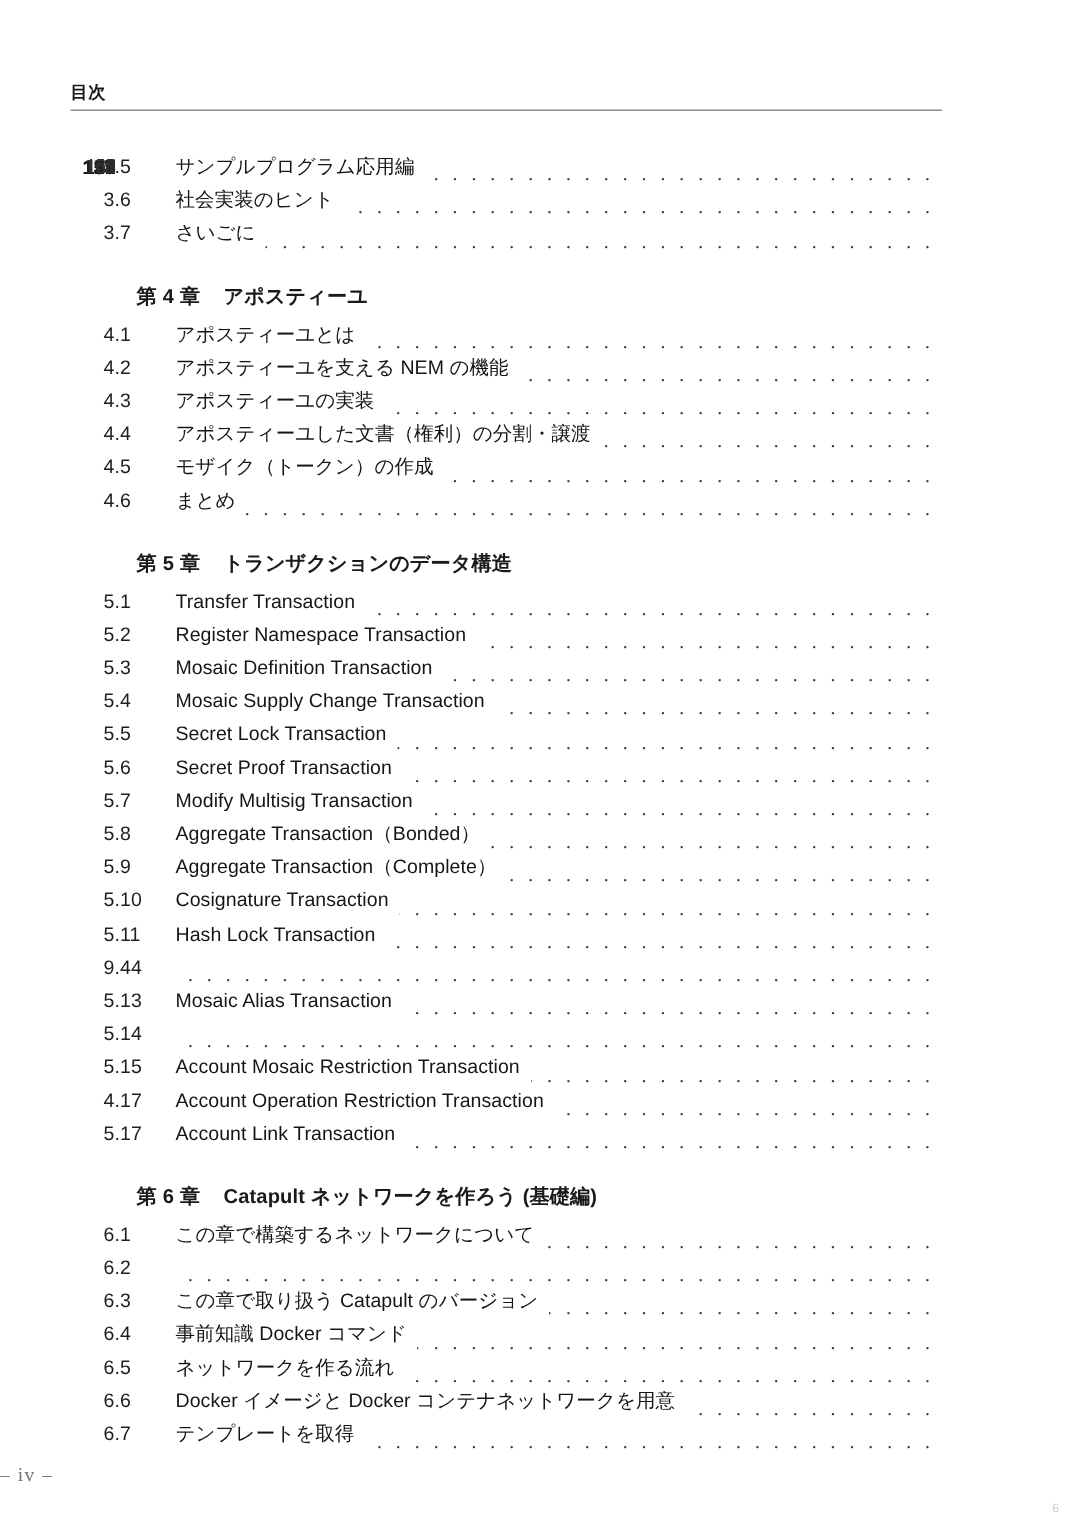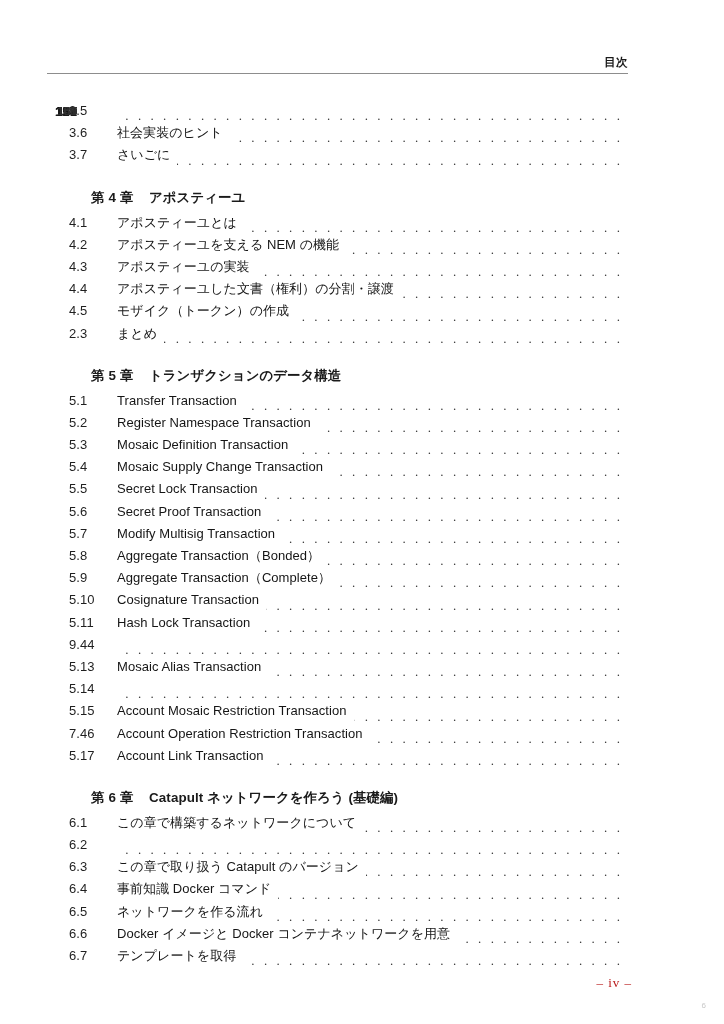--- a/index.html
+++ b/index.html
@@ -24,21 +24,20 @@
     height: 1024px;
     box-sizing: border-box;
   }
 
   
   .header {
     position: absolute;
     left: 47px;
     top: 55px;
     width: 581px;
-    text-align: right;
   }
   .header-title {
     font-size: 11.5px;
     font-weight: 600;
     letter-spacing: 0.4px;
     color: #1a1a1a;
     line-height: 15px;
     padding-bottom: 3px;
   }
   .header-rule {
@@ -153,24 +152,24 @@
     width: 30px;
     flex: 0 0 30px;
   }
 
   
   .footer {
     position: absolute;
     left: 0;
     top: 975px;
     width: 632px;
-    text-align: right;
+    text-align: left;
     font-family: "Liberation Serif", "DejaVu Serif", serif;
     font-size: 13px;
-    color: #b91c1c;
+    color: #737373;
     letter-spacing: 1px;
   }
   .corner-mark {
     position: absolute;
     right: 18px;
     top: 1001px;
     font-family: "Liberation Sans", sans-serif;
     font-size: 8px;
     color: #c8c8c8;
   }
@@ -182,20 +181,21 @@
 
   <div class="header">
     <div class="header-title">目次</div>
     <div class="header-rule"></div>
   </div>
 
   <div class="toc" id="toc-root">
       <div class="chapter-block">
         <div class="row section">
           <span class="num">3.5</span>
+          <span class="title">サンプルプログラム応用編</span>
           <span class="leader"></span>
           <span class="page pagenum-col">102</span>
         </div>
         <div class="row section">
           <span class="num">3.6</span>
           <span class="title">社会実装のヒント</span>
           <span class="leader"></span>
           <span class="page pagenum-col">110</span>
         </div>
         <div class="row section">
@@ -236,21 +236,21 @@
           <span class="leader"></span>
           <span class="page pagenum-col">128</span>
         </div>
         <div class="row section">
           <span class="num">4.5</span>
           <span class="title">モザイク（トークン）の作成</span>
           <span class="leader"></span>
           <span class="page pagenum-col">129</span>
         </div>
         <div class="row section">
-          <span class="num">2.3</span>
+          <span class="num">4.6</span>
           <span class="title">まとめ</span>
           <span class="leader"></span>
           <span class="page pagenum-col">129</span>
         </div>
       </div>
       <div class="chapter-block">
         <div class="row chapter">
           <span class="num">第 5 章</span>
           <span class="title">トランザクションのデータ構造</span>
           <span class="leader"></span>
@@ -338,21 +338,21 @@
           <span class="leader"></span>
           <span class="page pagenum-col">151</span>
         </div>
         <div class="row section">
           <span class="num">5.15</span>
           <span class="title">Account Mosaic Restriction Transaction</span>
           <span class="leader"></span>
           <span class="page pagenum-col">153</span>
         </div>
         <div class="row section">
-          <span class="num">7.46</span>
+          <span class="num">4.17</span>
           <span class="title">Account Operation Restriction Transaction</span>
           <span class="leader"></span>
           <span class="page pagenum-col">154</span>
         </div>
         <div class="row section">
           <span class="num">5.17</span>
           <span class="title">Account Link Transaction</span>
           <span class="leader"></span>
           <span class="page pagenum-col">155</span>
         </div>

